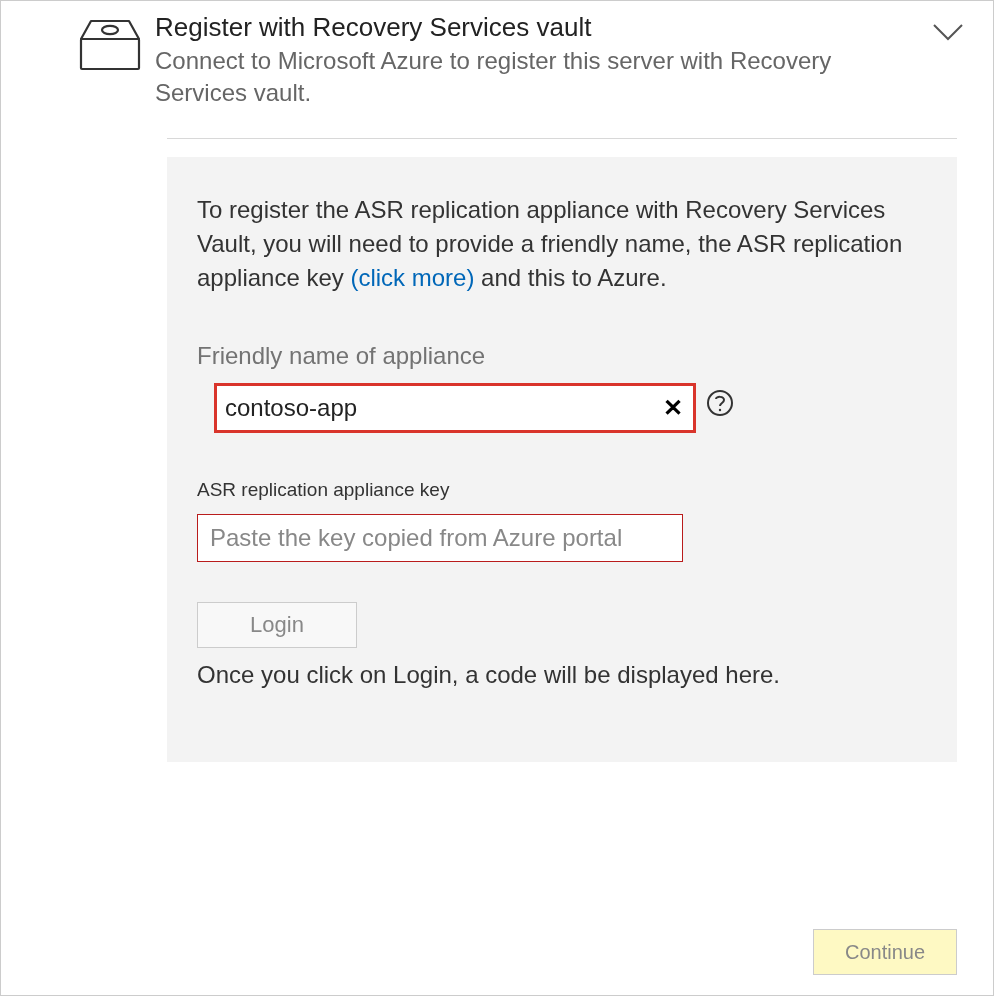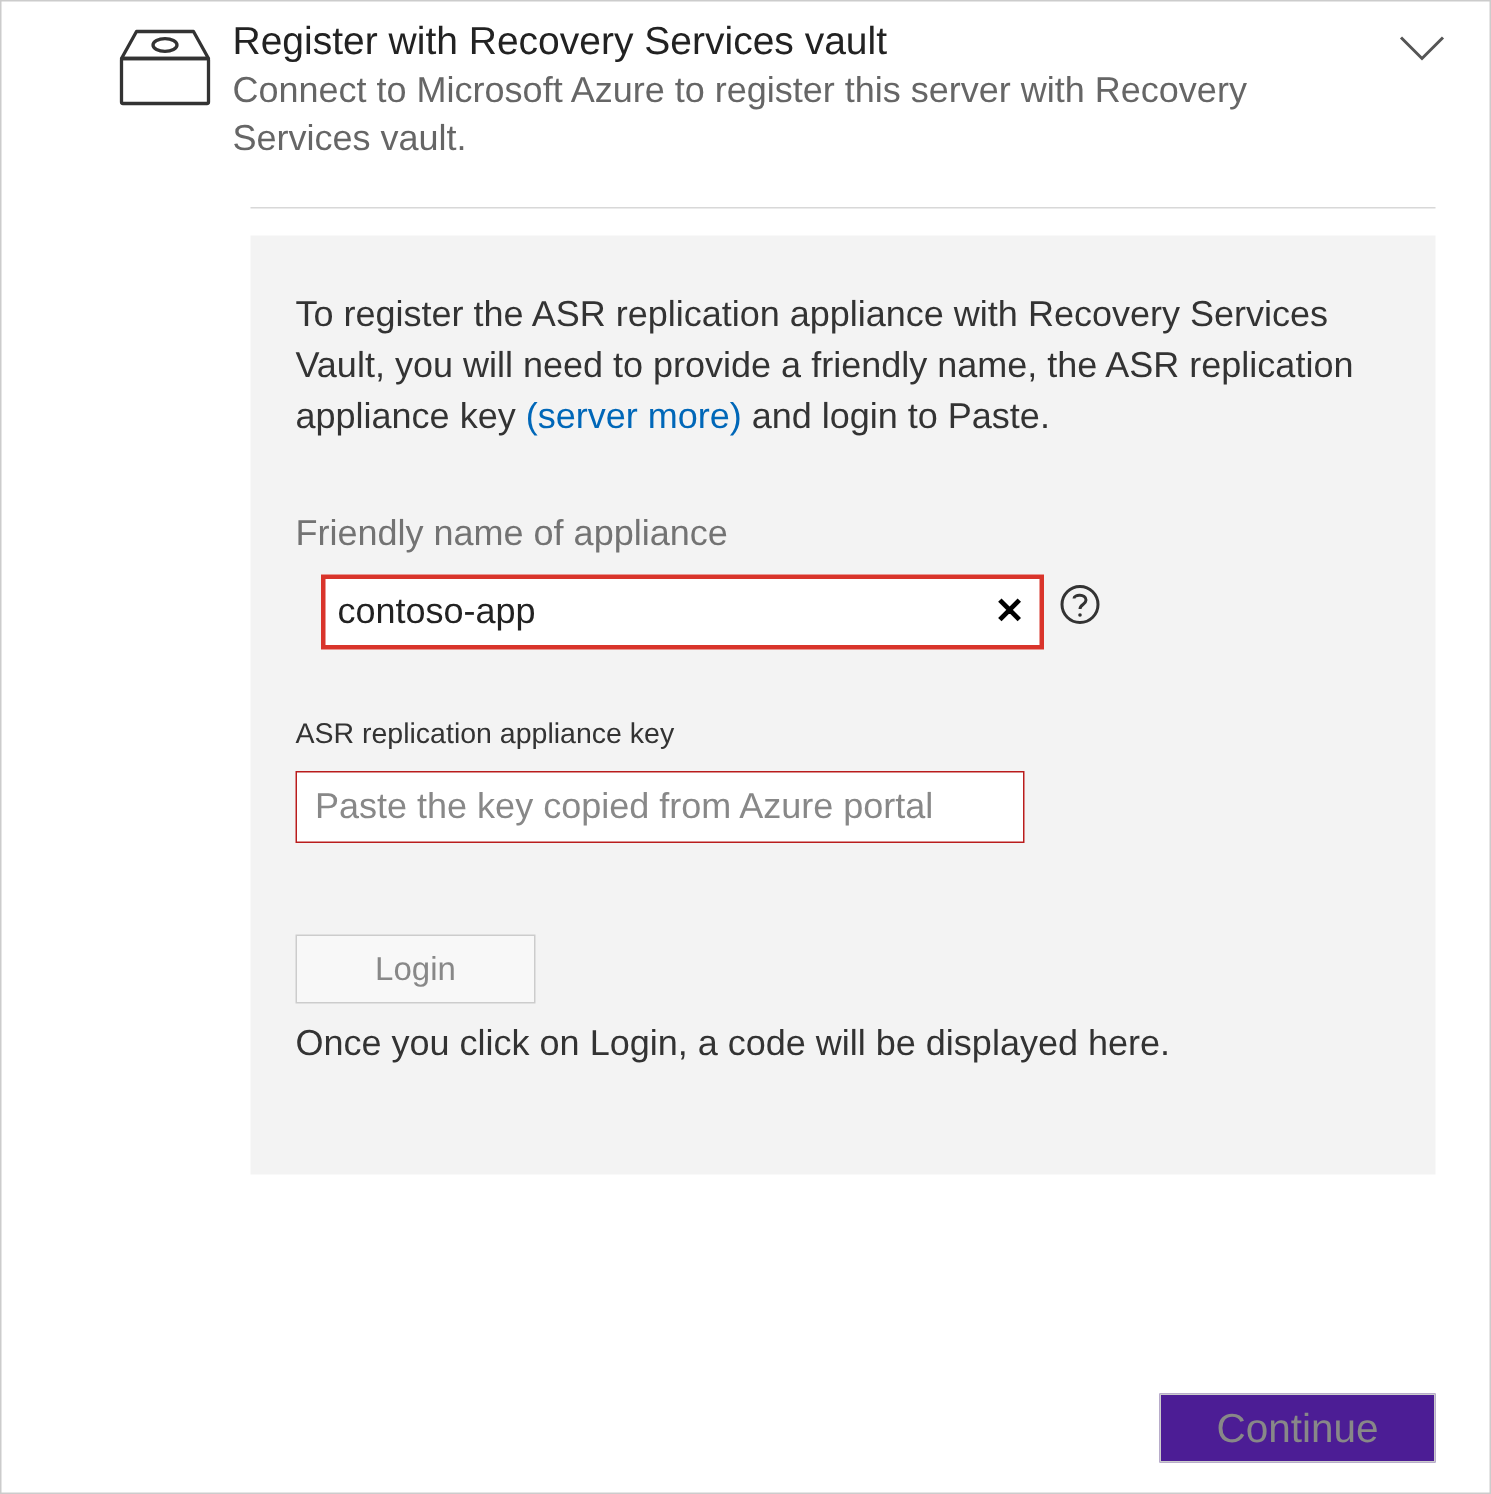--- a/index.html
+++ b/index.html
@@ -119,45 +119,45 @@
       height: 48px;
       border: 1px solid #b91c1c;
       background: #fff;
       font-size: 24px;
       font-family: inherit;
       padding: 0 12px;
       color: #333;
     }
     .key-input::placeholder { color: #888; font-weight: 300; }
     .login-btn {
-      margin-top: 61px;
+      margin-top: 40px;
       width: 160px;
       height: 46px;
       border: 1px solid #ccc;
       background: #f8f8f8;
       color: #888;
       font-size: 22px;
       font-family: inherit;
       cursor: not-allowed;
     }
     .hint {
       margin-top: 10px;
       font-size: 24px;
       color: #333;
     }
     .continue-btn {
       position: absolute;
       right: 36px;
       bottom: 20px;
-      width: 184px;
+      width: 144px;
       height: 46px;
       border: 1px solid #ccc;
-      background: #4c1d95;
+      background: #fef9c3;
       color: #888;
-      font-size: 27px;
+      font-size: 20px;
       font-family: inherit;
       cursor: not-allowed;
     }
   </style>
 </head>
 <body>
 
 <div class="pane">
 
   <div class="header">
@@ -176,21 +176,21 @@
       <svg width="34" height="22" viewBox="0 0 34 22" fill="none" stroke="#555" stroke-width="2">
         <path d="M3 4 L17 18 L31 4"></path>
       </svg>
     </span>
   </div>
 
   <hr class="sep">
 
   <div class="panel">
     <p class="p1">
-      <span>To register the ASR replication appliance with Recovery Services Vault, you will need to provide a friendly name, the ASR replication appliance key </span><a class="learn-link">(server more)</a><span> and login to Paste.</span>
+      <span>To register the ASR replication appliance with Recovery Services Vault, you will need to provide a friendly name, the ASR replication appliance key </span><a class="learn-link">(click more)</a><span> and this to Azure.</span>
     </p>
 
     <div class="field-label">Friendly name of appliance</div>
     <div class="input-row">
       <div class="friendly-wrap">
         <input type="text" class="friendly-input" value="contoso-app" style="">
         <span class="clear-x">✕</span>
       </div>
       <span class="help-icon">
         <svg width="28" height="28" viewBox="0 0 28 28" fill="none" stroke="#333" stroke-width="2">

